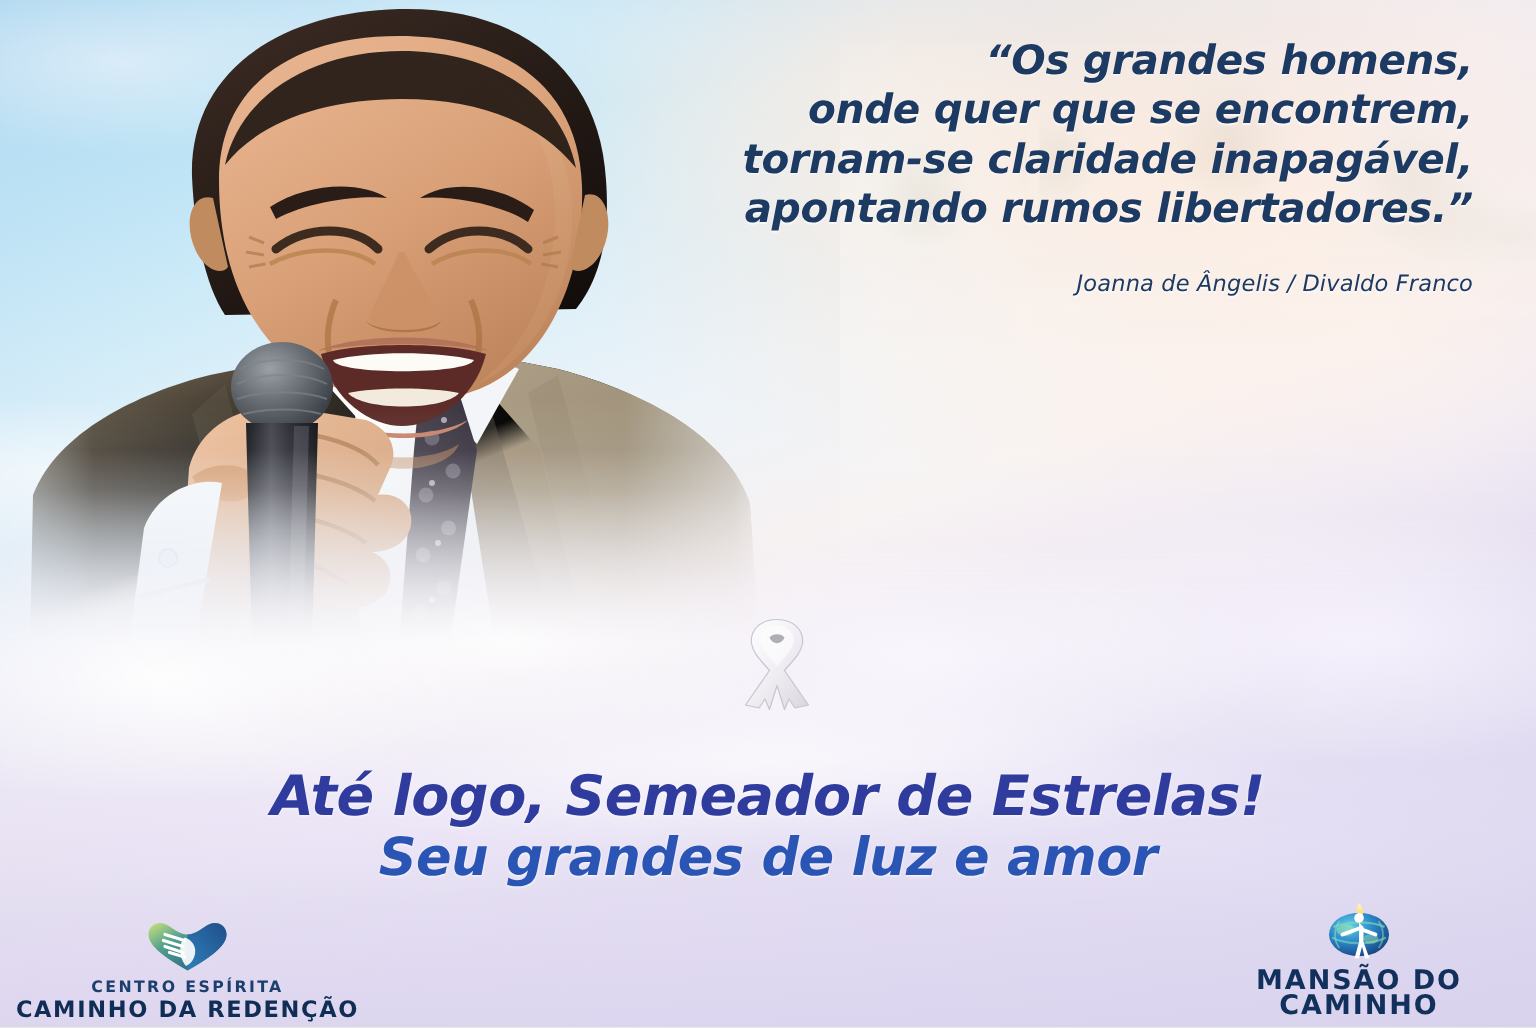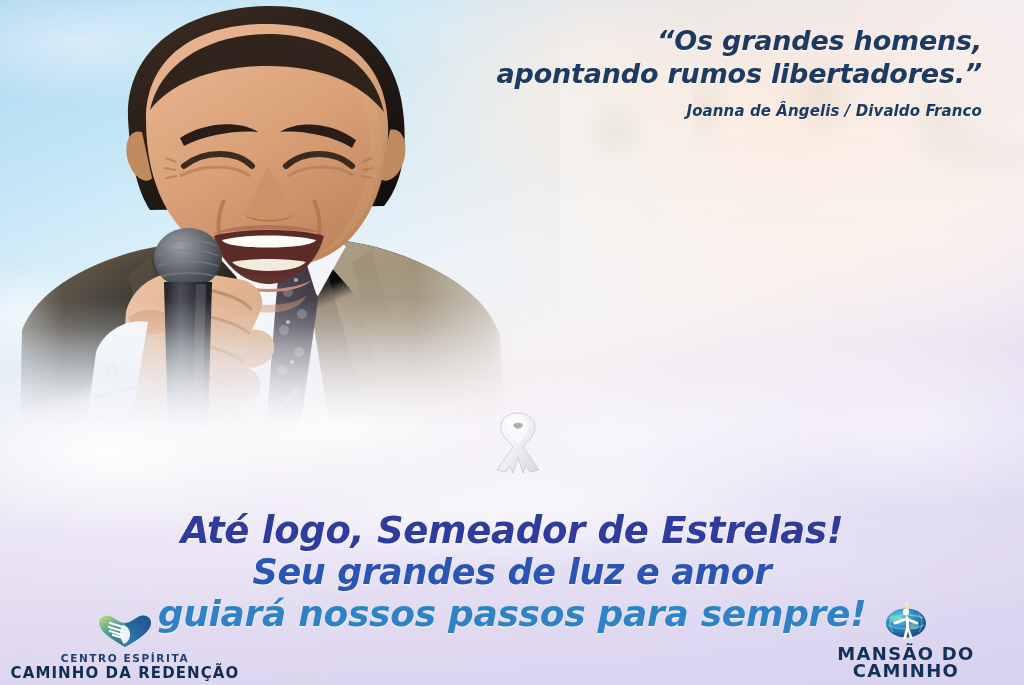--- a/index.html
+++ b/index.html
@@ -123,22 +123,22 @@
     font-family:"DejaVu Sans","Liberation Sans",sans-serif;
   }
   .quote-line{
     display:block;
     font-size:27px;line-height:33px;font-weight:bold;font-style:italic;
     color:#1d3a63;letter-spacing:-.2px;
     text-shadow:0 1px 1px rgba(255,255,255,.75);
     white-space:nowrap;
   }
   .quote-attrib{
-    display:block;margin-top:12px;
-    font-size:15px;font-weight:bold;font-style:italic;color:#1d3a63;
+    display:block;margin-top:24px;
+    font-size:15px;font-weight:normal;font-style:italic;color:#1d3a63;
     letter-spacing:.1px;
     text-shadow:0 1px 1px rgba(255,255,255,.7);
   }
 
   .ribbon{position:absolute;left:487px;top:410px;width:62px;height:66px;}
   .ribbon svg{display:block;}
 
   .tribute{
     position:absolute;left:0;top:510px;width:1024px;text-align:center;
     font-family:"DejaVu Sans","Liberation Sans",sans-serif;
@@ -343,20 +343,22 @@
       </g>
       <path d="M164 282 L212 282 L208 430 L168 430 Z" fill="url(#mic)"></path>
       <path d="M196 284 L206 284 L202 430 L192 430 Z" fill="#5a5a63" opacity=".5"></path>
 
       <rect x="0" y="300" width="520" height="130" fill="url(#fadeOut)"></rect>
     </svg>
   </div>
 
   <div class="quote-block">
     <span class="quote-line">“Os grandes homens,</span>
+    <span class="quote-line">onde quer que se encontrem,</span>
+    <span class="quote-line">tornam-se claridade inapagável,</span>
     <span class="quote-line">apontando rumos libertadores.”</span>
     <span class="quote-attrib">Joanna de Ângelis / Divaldo Franco</span>
   </div>
 
   <div class="ribbon">
     <svg viewBox="0 0 62 66" xmlns="http://www.w3.org/2000/svg" aria-hidden="true">
       <defs>
         <linearGradient id="rib" x1="0" y1="0" x2="1" y2="1">
           <stop offset="0" stop-color="#ffffff"></stop>
           <stop offset=".5" stop-color="#f1eff3"></stop>
@@ -368,21 +370,20 @@
                  L36 63 L39 56 L43 62 L52 60 L36 37 C41 31 47 26 48 19 C49 10 42 3 31 3 Z" fill="url(#rib)" stroke="#c9c4d2" stroke-width="0.8" stroke-linejoin="round"></path>
         <path d="M31 7 C24 7 19 12 20 18 C21 24 27 29 31 34 C35 29 41 24 42 18 C43 12 38 7 31 7 Z" fill="#ffffff" opacity=".55"></path>
         <path d="M26 15 C28 12 34 12 36 15 C34 20 28 20 26 15 Z" fill="#7f7a86" opacity=".6"></path>
       </g>
     </svg>
   </div>
 
   <div class="tribute">
     <span class="t-line t1">Até logo, Semeador de Estrelas!</span>
     <span class="t-line t2">Seu grandes de luz e amor</span>
-    <span class="t-line t3">guiará nossos passos para sempre!</span>
   </div>
 
   <div class="logo-left">
     <span class="logo-mark">
       <svg width="56" height="34" viewBox="0 0 56 34" xmlns="http://www.w3.org/2000/svg" aria-hidden="true">
         <defs>
           <linearGradient id="hh1" x1="0" y1="0" x2="1" y2="1">
             <stop offset="0" stop-color="#cfe27a"></stop>
             <stop offset=".35" stop-color="#4e9f8e"></stop>
             <stop offset="1" stop-color="#1c4f86"></stop>

